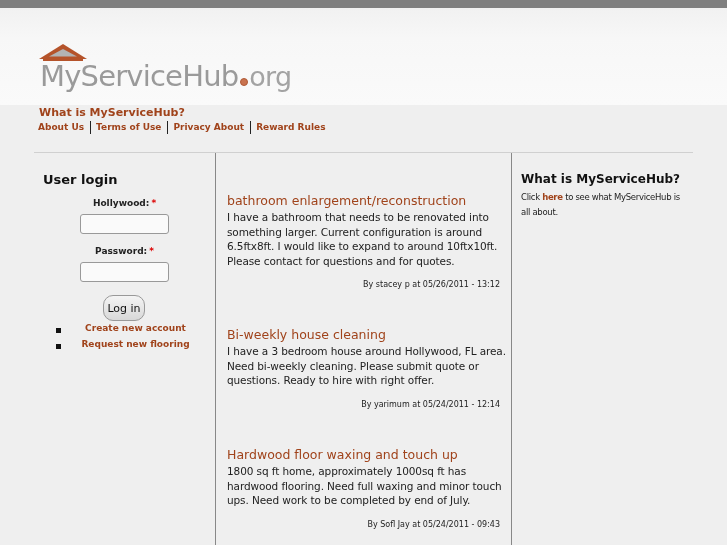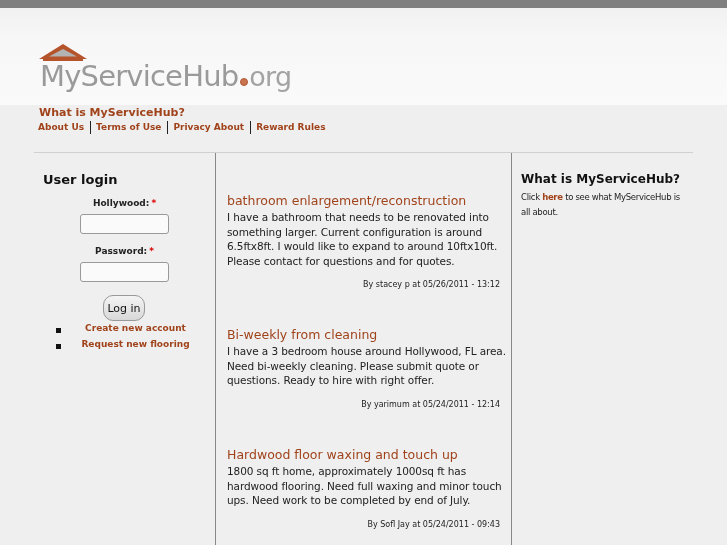--- a/index.html
+++ b/index.html
@@ -120,21 +120,21 @@
 </aside>
 
 <main class="col-main">
   <article class="post" style="top:0px;">
     <a href="#" class="post-title">bathroom enlargement/reconstruction</a>
     <p class="post-body">I have a bathroom that needs to be renovated into something larger. Current configuration is around 6.5ftx8ft. I would like to expand to around 10ftx10ft. Please contact for questions and for quotes.</p>
     <div class="post-meta">By stacey p at 05/26/2011 - 13:12</div>
   </article>
 
   <article class="post" style="top:134px;">
-    <a href="#" class="post-title">Bi-weekly from cleaning</a>
+    <a href="#" class="post-title">Bi-weekly house cleaning</a>
     <p class="post-body">I have a 3 bedroom house around Hollywood, FL area. Need bi-weekly cleaning. Please submit quote or questions. Ready to hire with right offer.</p>
     <div class="post-meta">By yarimum at 05/24/2011 - 12:14</div>
   </article>
 
   <article class="post" style="top:254px;">
     <a href="#" class="post-title">Hardwood floor waxing and touch up</a>
     <p class="post-body">1800 sq ft home, approximately 1000sq ft has hardwood flooring. Need full waxing and minor touch ups. Need work to be completed by end of July.</p>
     <div class="post-meta">By Sofl Jay at 05/24/2011 - 09:43</div>
   </article>
 

